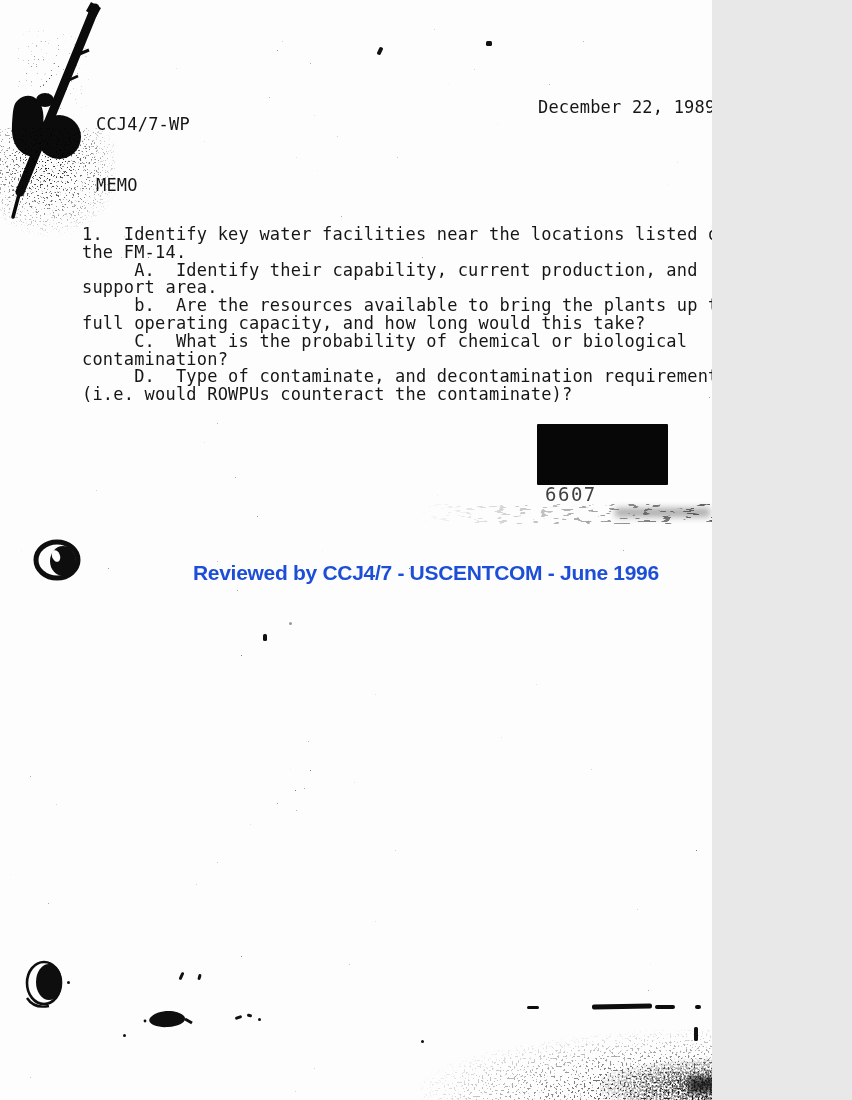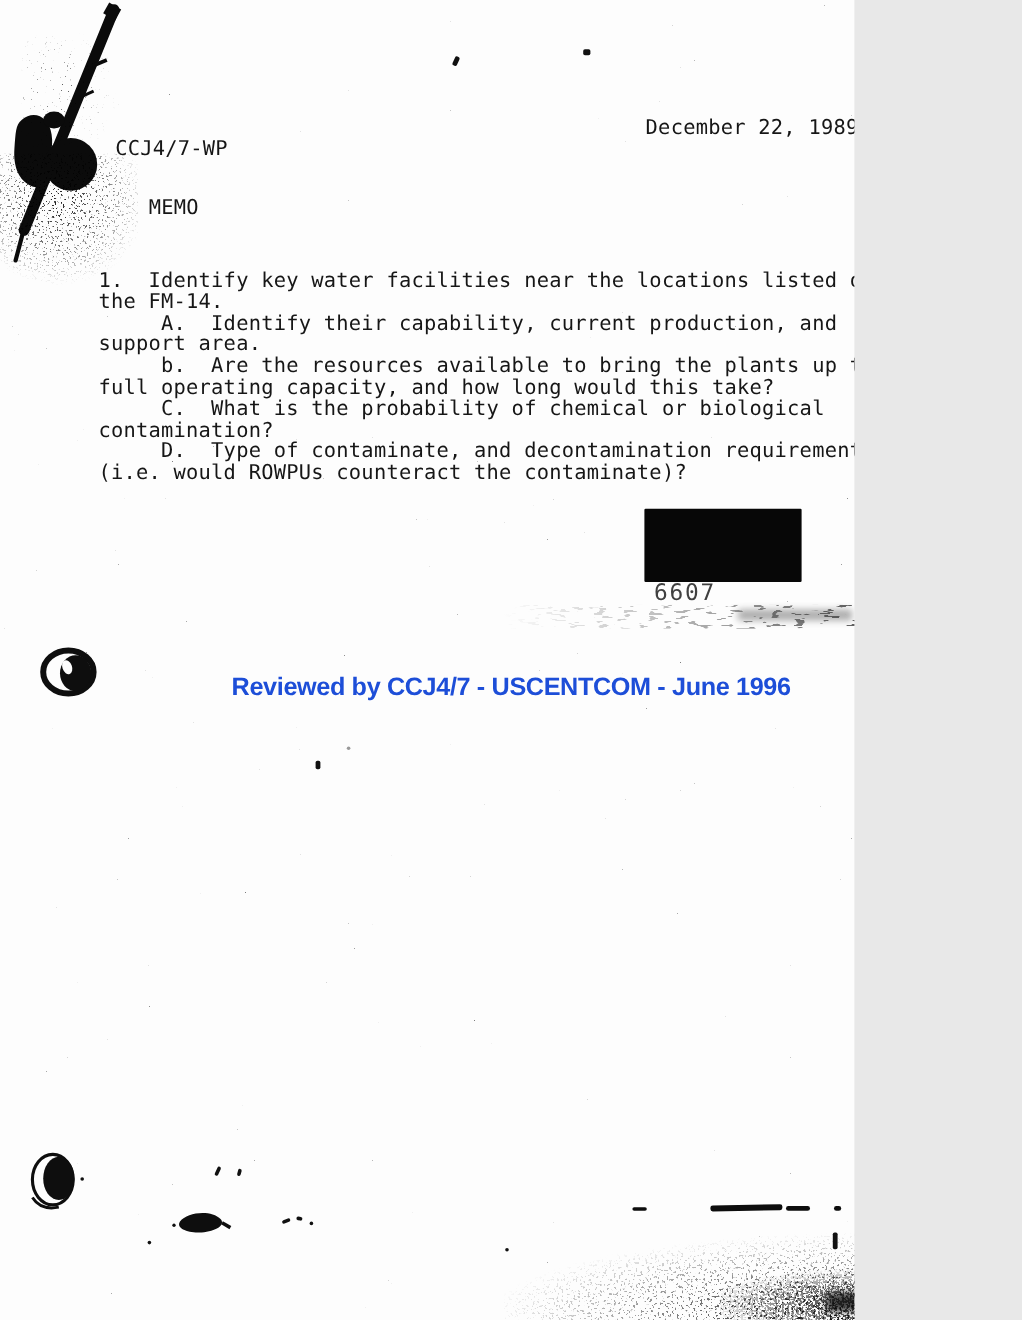--- a/index.html
+++ b/index.html
@@ -7,21 +7,21 @@
     position:relative; width:712px; height:1100px;
     background:#fdfdfd; overflow:hidden;
     font-family:"DejaVu Sans Mono", monospace;
   }
   .tw {
     position:absolute; font-size:17px; line-height:17.8px;
     letter-spacing:0.2px; color:#161616; white-space:pre;
   }
   .date-line    { left:538px; top:99px;  }
   .office-line  { left:96px;  top:116px; }
-  .doctype-line { left:96px;  top:165px;margin-left:28px; }
+  .doctype-line { left:96px;  top:177px; }
   .subject-line { left:96px;  top:195px; }
   .body-block   { left:82px;  top:226px; }
 
   .redaction-box {
     position:absolute; left:537px; top:424px; width:131px; height:61px;
     background:#070707; border-radius:1px;
   }
   .stamp-number {
     position:absolute; left:545px; top:483px;
     font-size:19px; letter-spacing:1.5px; color:#404040;

